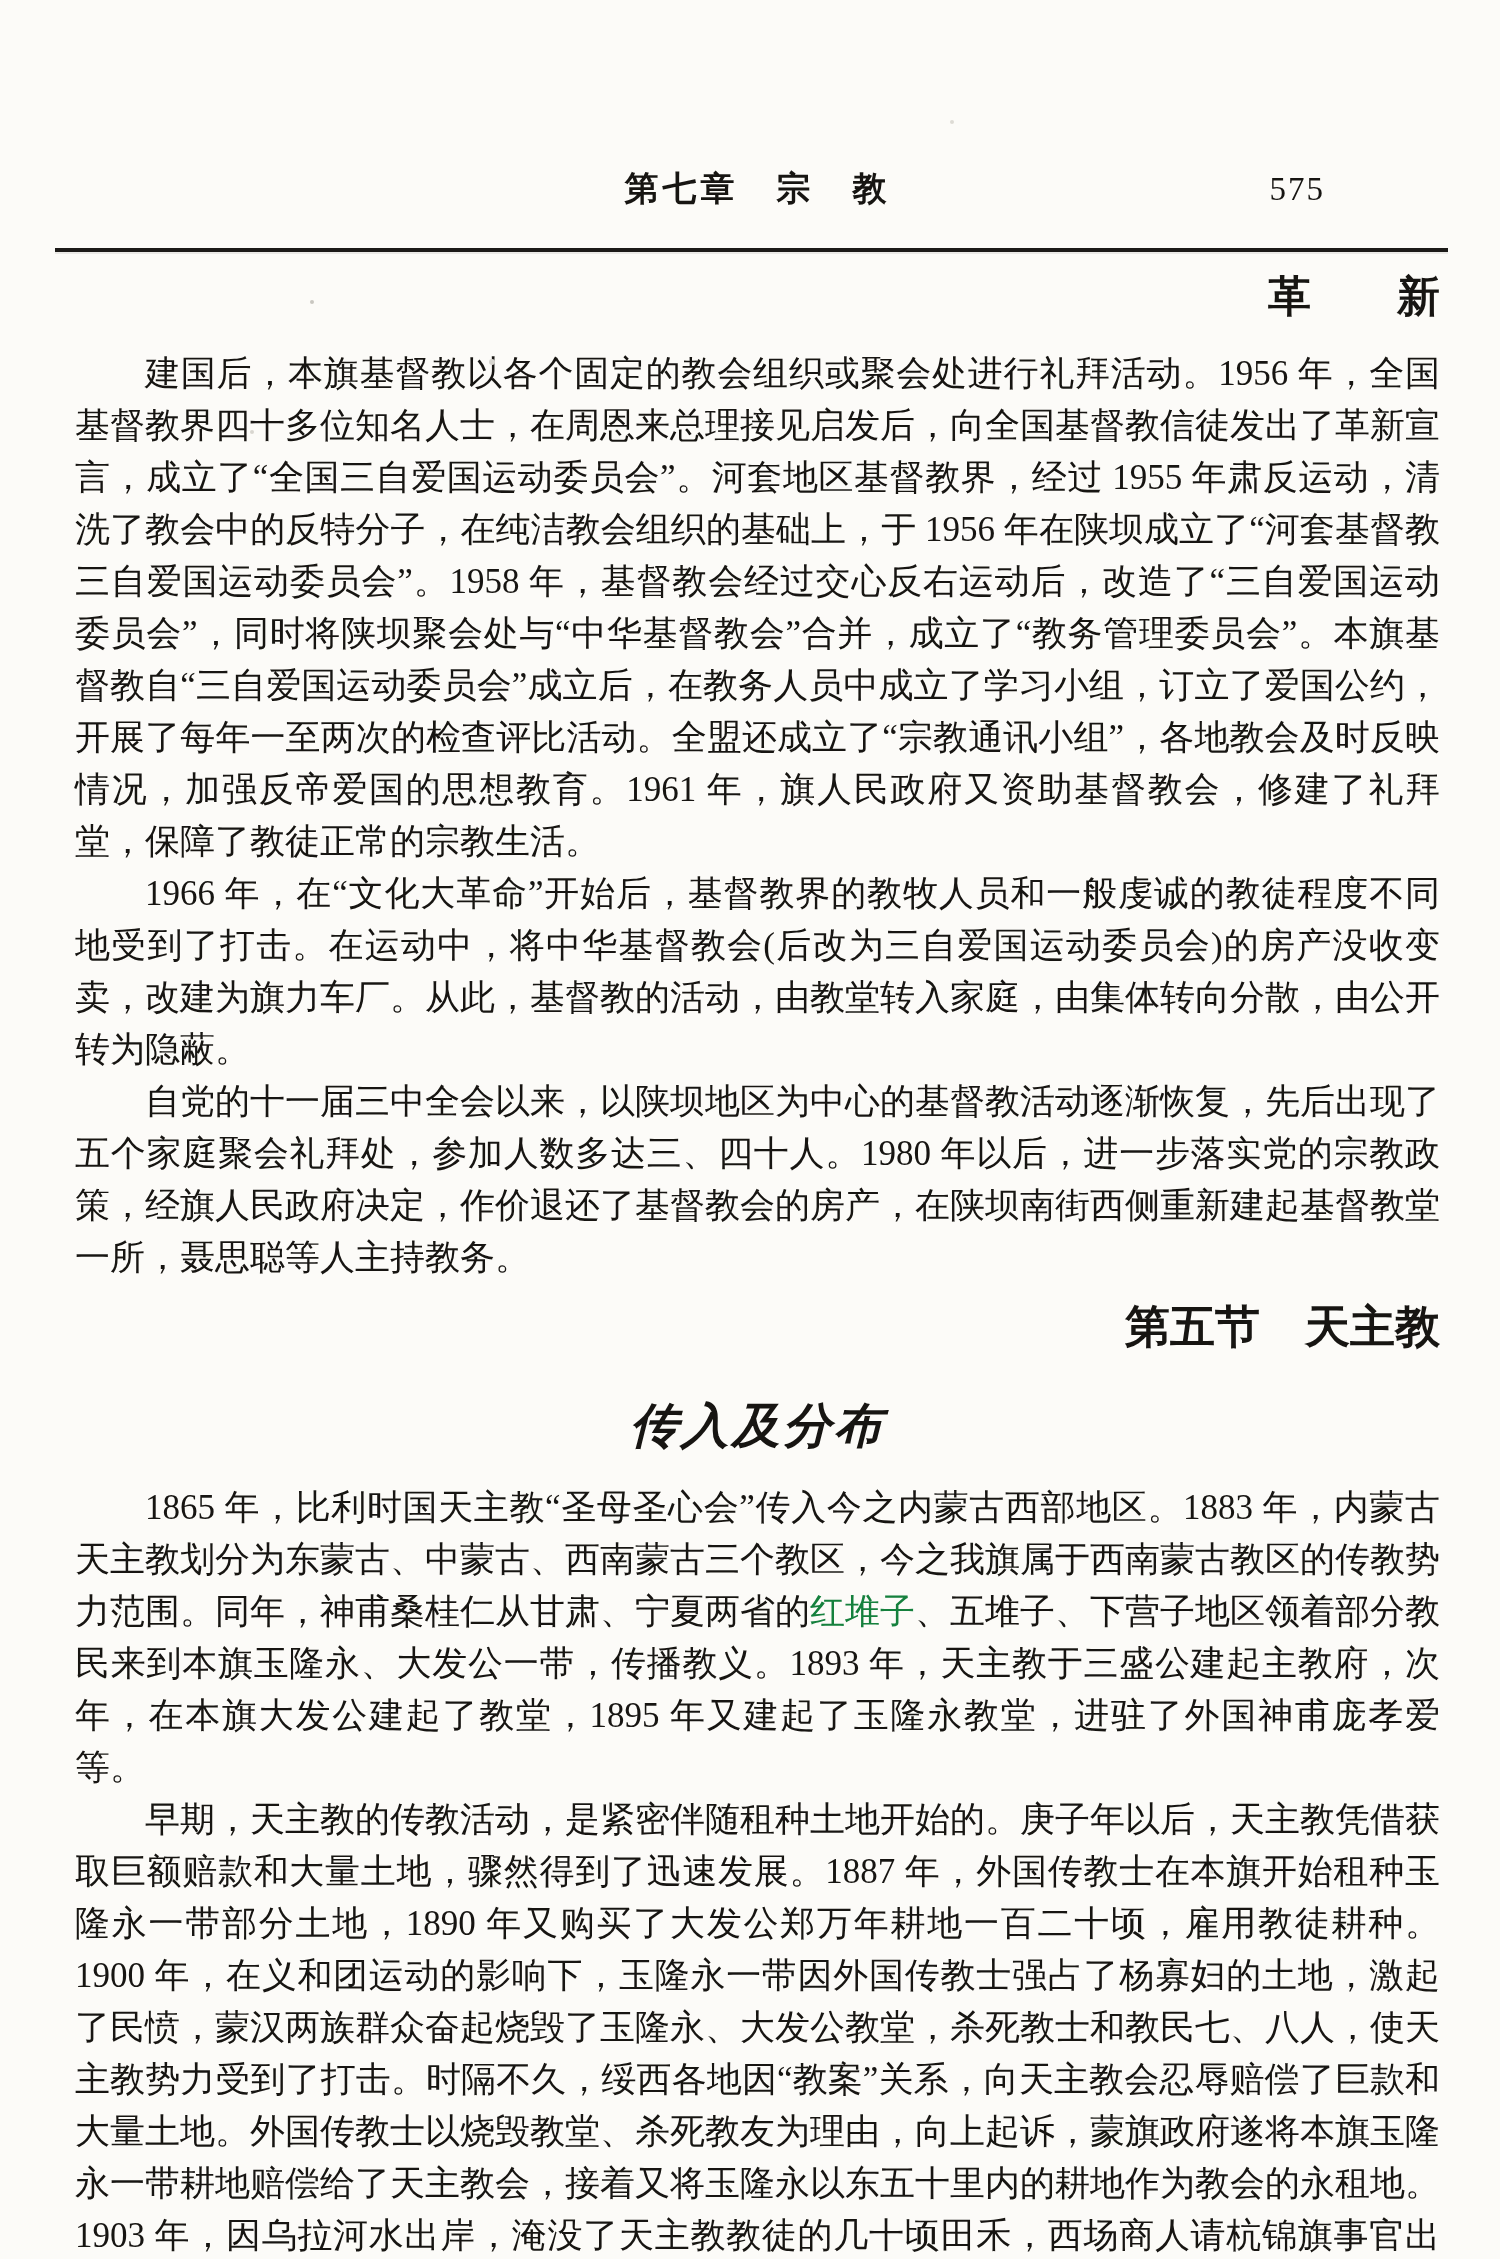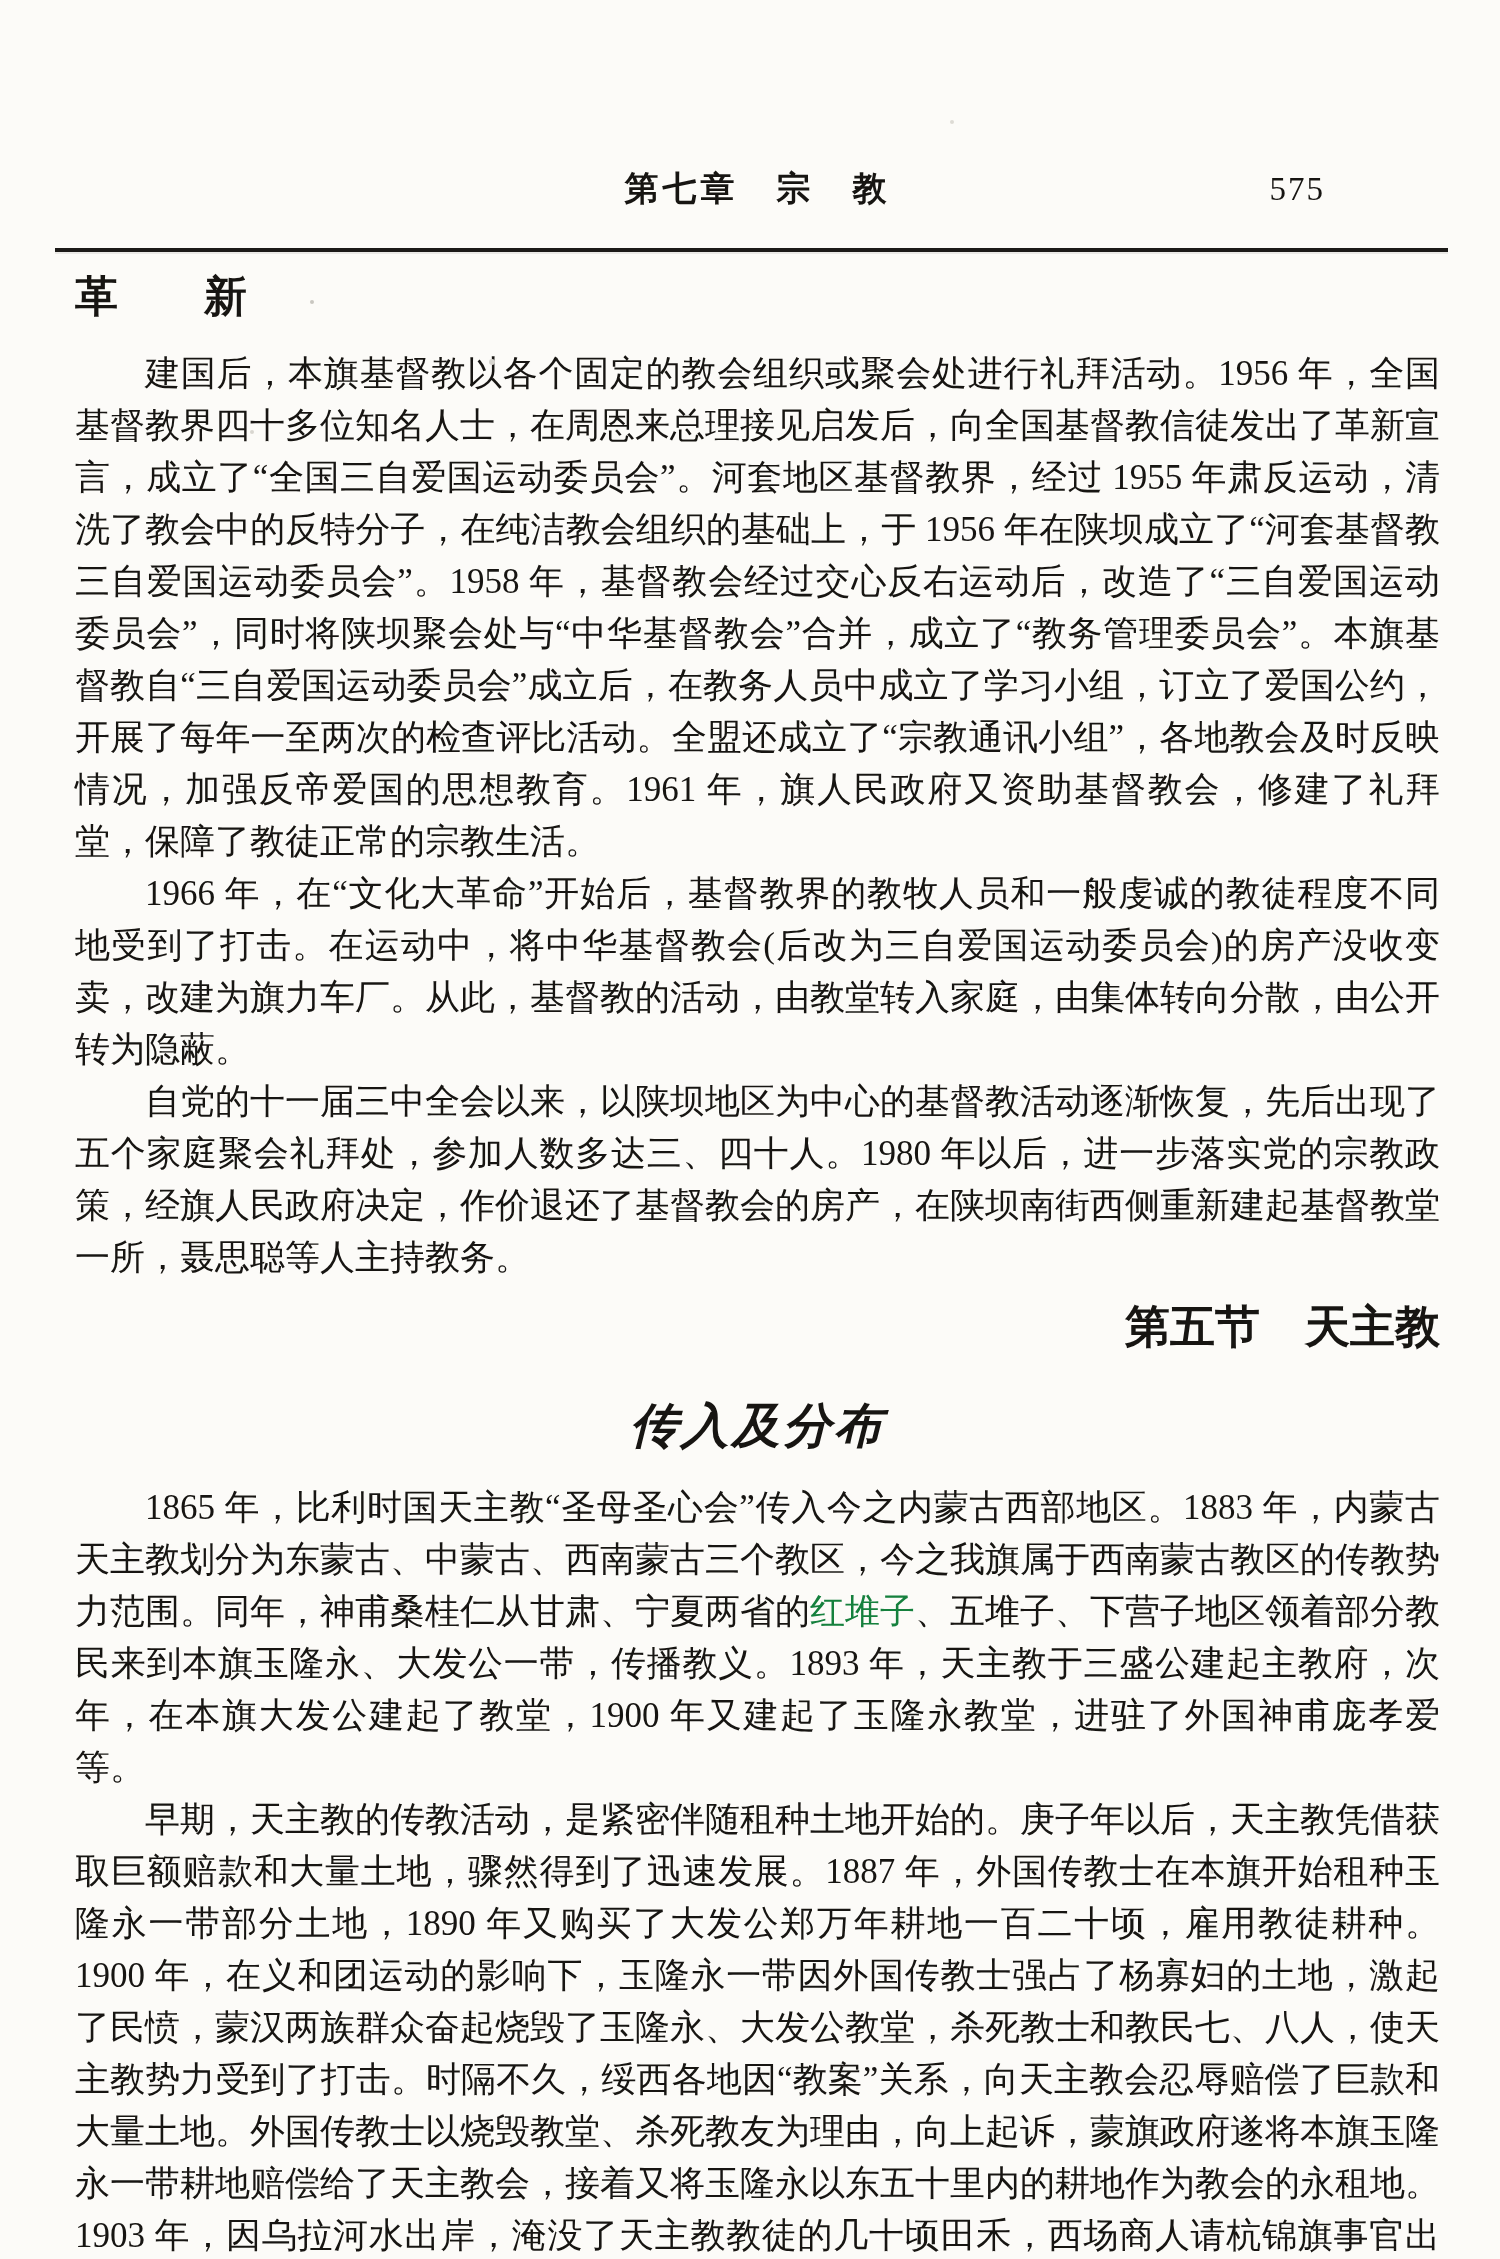--- a/index.html
+++ b/index.html
@@ -60,21 +60,21 @@
     letter-spacing:2px;
   }
   .rule{
     height:4px;
     background:#1c1a18;
     margin:33px -8px 0 -20px;
     box-shadow:0 2px 0 rgba(28,26,24,0.08);
   }
   .gexin-title{
     margin-top:17px;
-    text-align:left;
+    text-align:right;
     font-size:43px;
     font-weight:bold;
     line-height:56px;
   }
   .bodytext{
     font-size:35px;
     line-height:52px;
     text-align:justify;
   }
   .bodytext p{
@@ -126,18 +126,18 @@
       <p>建国后，本旗基督教以各个固定的教会组织或聚会处进行礼拜活动。1956 年，全国基督教界四十多位知名人士，在周恩来总理接见启发后，向全国基督教信徒发出了革新宣言，成立了“全国三自爱国运动委员会”。河套地区基督教界，经过 1955 年肃反运动，清洗了教会中的反特分子，在纯洁教会组织的基础上，于 1956 年在陕坝成立了“河套基督教三自爱国运动委员会”。1958 年，基督教会经过交心反右运动后，改造了“三自爱国运动委员会”，同时将陕坝聚会处与“中华基督教会”合并，成立了“教务管理委员会”。本旗基督教自“三自爱国运动委员会”成立后，在教务人员中成立了学习小组，订立了爱国公约，开展了每年一至两次的检查评比活动。全盟还成立了“宗教通讯小组”，各地教会及时反映情况，加强反帝爱国的思想教育。1961 年，旗人民政府又资助基督教会，修建了礼拜堂，保障了教徒正常的宗教生活。</p>
       <p>1966 年，在“文化大革命”开始后，基督教界的教牧人员和一般虔诚的教徒程度不同地受到了打击。在运动中，将中华基督教会(后改为三自爱国运动委员会)的房产没收变卖，改建为旗力车厂。从此，基督教的活动，由教堂转入家庭，由集体转向分散，由公开转为隐蔽。</p>
       <p>自党的十一届三中全会以来，以陕坝地区为中心的基督教活动逐渐恢复，先后出现了五个家庭聚会礼拜处，参加人数多达三、四十人。1980 年以后，进一步落实党的宗教政策，经旗人民政府决定，作价退还了基督教会的房产，在陕坝南街西侧重新建起基督教堂一所，聂思聪等人主持教务。</p>
     </div>
 
     <div class="section-heading">第五节　天主教</div>
 
     <div class="subsection-heading">传入及分布</div>
 
     <div class="bodytext catholic">
-      <p><span>1865 年，比利时国天主教“圣母圣心会”传入今之内蒙古西部地区。1883 年，内蒙古天主教划分为东蒙古、中蒙古、西南蒙古三个教区，今之我旗属于西南蒙古教区的传教势力范围。同年，神甫桑桂仁从甘肃、宁夏两省的</span><span class="faded">红堆子</span><span>、五堆子、下营子地区领着部分教民来到本旗玉隆永、大发公一带，传播教义。1893 年，天主教于三盛公建起主教府，次年，在本旗大发公建起了教堂，1900 年又建起了玉隆永教堂，进驻了外国神甫庞孝爱等。</span></p>
+      <p><span>1865 年，比利时国天主教“圣母圣心会”传入今之内蒙古西部地区。1883 年，内蒙古天主教划分为东蒙古、中蒙古、西南蒙古三个教区，今之我旗属于西南蒙古教区的传教势力范围。同年，神甫桑桂仁从甘肃、宁夏两省的</span><span class="faded">红堆子</span><span>、五堆子、下营子地区领着部分教民来到本旗玉隆永、大发公一带，传播教义。1893 年，天主教于三盛公建起主教府，次年，在本旗大发公建起了教堂，1895 年又建起了玉隆永教堂，进驻了外国神甫庞孝爱等。</span></p>
       <p>早期，天主教的传教活动，是紧密伴随租种土地开始的。庚子年以后，天主教凭借获取巨额赔款和大量土地，骤然得到了迅速发展。1887 年，外国传教士在本旗开始租种玉隆永一带部分土地，1890 年又购买了大发公郑万年耕地一百二十顷，雇用教徒耕种。1900 年，在义和团运动的影响下，玉隆永一带因外国传教士强占了杨寡妇的土地，激起了民愤，蒙汉两族群众奋起烧毁了玉隆永、大发公教堂，杀死教士和教民七、八人，使天主教势力受到了打击。时隔不久，绥西各地因“教案”关系，向天主教会忍辱赔偿了巨款和大量土地。外国传教士以烧毁教堂、杀死教友为理由，向上起诉，蒙旗政府遂将本旗玉隆永一带耕地赔偿给了天主教会，接着又将玉隆永以东五十里内的耕地作为教会的永租地。1903 年，因乌拉河水出岸，淹没了天主教教徒的几十顷田禾，西场商人请杭锦旗事官出面调解，愿以一百八十石粮食作为赔偿，而教会向蒙旗政府施加压力，迫使杭锦旗与教会订立合同，将南起乌拉河口，北至乌加河，西到王爷地沙畔(今磴口县境)，东至黄土拉亥河(即黄济渠)的几千顷土地租给了教会。1916 年，地商杨米仓开挖杨</p>
     </div>
 
   </div>
 </div>
 
 </body></html>

